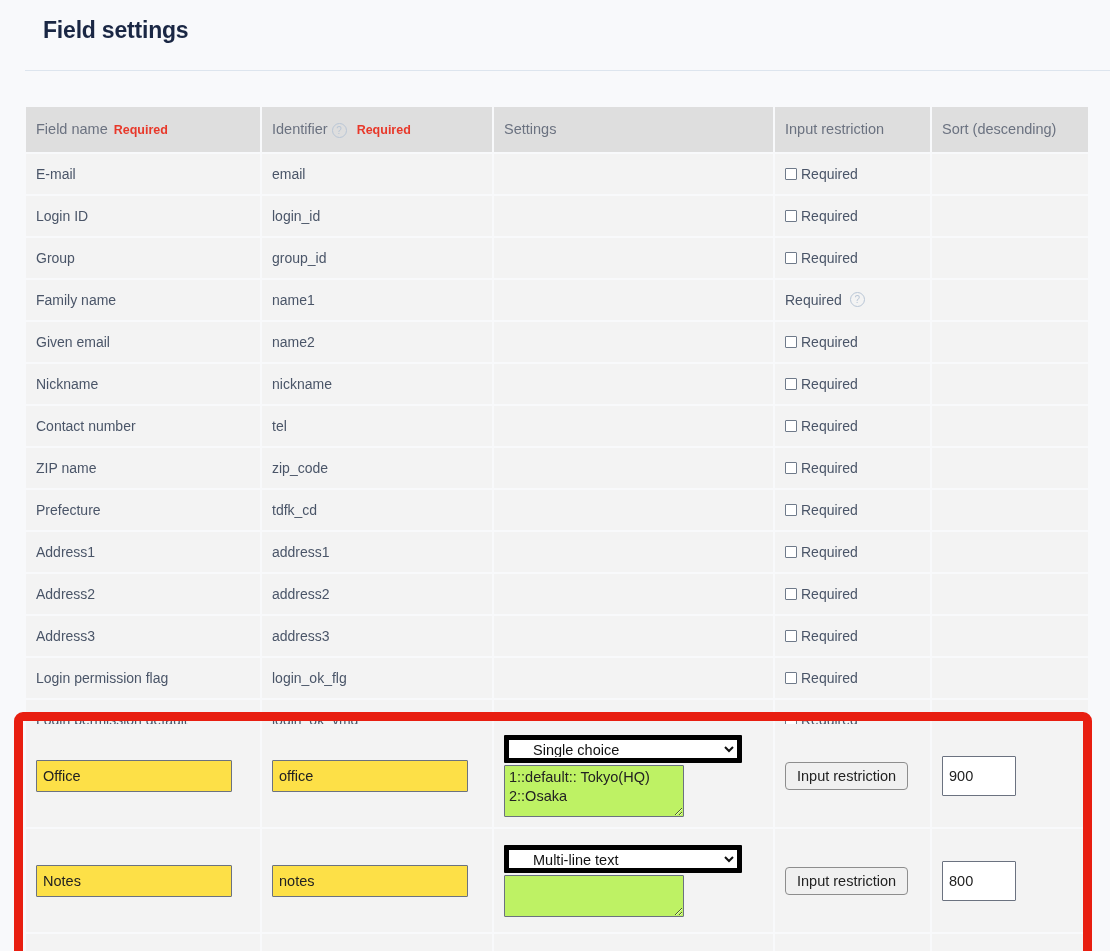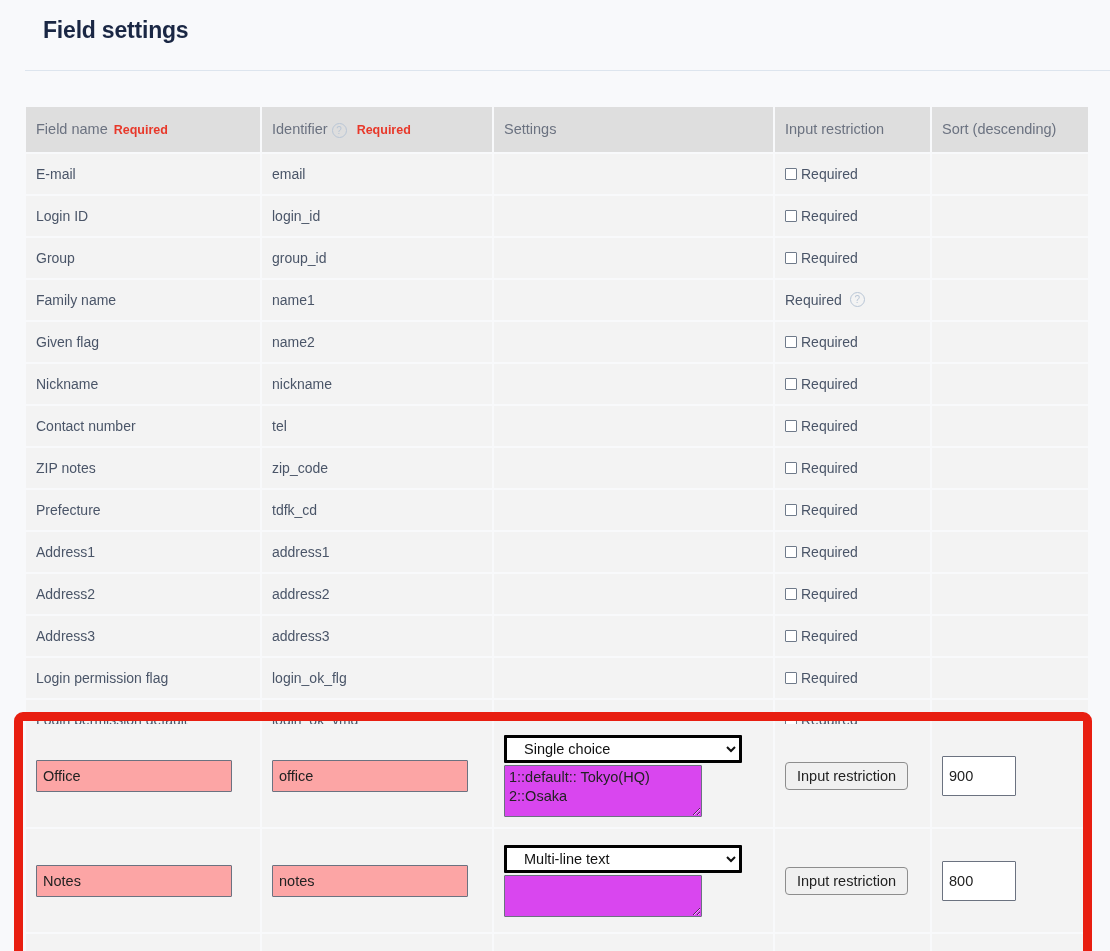--- a/index.html
+++ b/index.html
@@ -126,21 +126,21 @@
   table.editrows td {
     background: #f3f3f3;
     vertical-align: middle;
     padding: 10px;
     height: 103px;
   }
   .tin {
     width: 196px;
     height: 32px;
     border: 1px solid #6b7280;
-    background: #fca5a5;
+    background: #fde047;
     font-size: 14.5px;
     font-family: "Liberation Sans", sans-serif;
     color: #222;
     padding: 2px 6px;
     border-radius: 1px;
     outline: none;
   }
   .num-in {
     width: 74px;
     height: 40px;
@@ -150,36 +150,36 @@
     font-family: "Liberation Sans", sans-serif;
     color: #222;
     padding: 2px 6px;
     border-radius: 1px;
     outline: none;
   }
   select.sel {
     display: block;
     width: 238px;
     height: 28px;
-    border: 3px solid #000000;
+    border: 5px solid #000000;
     background: #fff;
     font-size: 14.5px;
     font-family: "Liberation Sans", sans-serif;
     color: #111;
-    padding: 1px 13px;
+    padding: 1px 20px;
     border-radius: 1px;
     outline: none;
   }
   textarea.ta {
     display: block;
     margin-top: 2px;
-    width: 198px;
+    width: 180px;
     height: 42px;
     border: 1px solid #6b7280;
-    background: #d946ef;
+    background: #bef264;
     font-size: 14.5px;
     font-family: "Liberation Sans", sans-serif;
     color: #222;
     padding: 2px 4px;
     line-height: 19px;
     resize: both;
     overflow: hidden;
     border-radius: 1px;
     outline: none;
   }
@@ -276,21 +276,21 @@
           <td></td>
           <td>
             <div class="cb-wrap">
               <span class="req-plain">Required</span>
               <span class="help-icon">?</span>
             </div>
           </td>
           <td></td>
         </tr>
         <tr>
-          <td>Given flag</td>
+          <td>Given email</td>
           <td>name2</td>
           <td></td>
           <td>
             <div class="cb-wrap">
               <span class="cb"></span>
               <span class="cb-label">Required</span>
             </div>
           </td>
           <td></td>
         </tr>
@@ -312,21 +312,21 @@
           <td></td>
           <td>
             <div class="cb-wrap">
               <span class="cb"></span>
               <span class="cb-label">Required</span>
             </div>
           </td>
           <td></td>
         </tr>
         <tr>
-          <td>ZIP notes</td>
+          <td>ZIP name</td>
           <td>zip_code</td>
           <td></td>
           <td>
             <div class="cb-wrap">
               <span class="cb"></span>
               <span class="cb-label">Required</span>
             </div>
           </td>
           <td></td>
         </tr>

